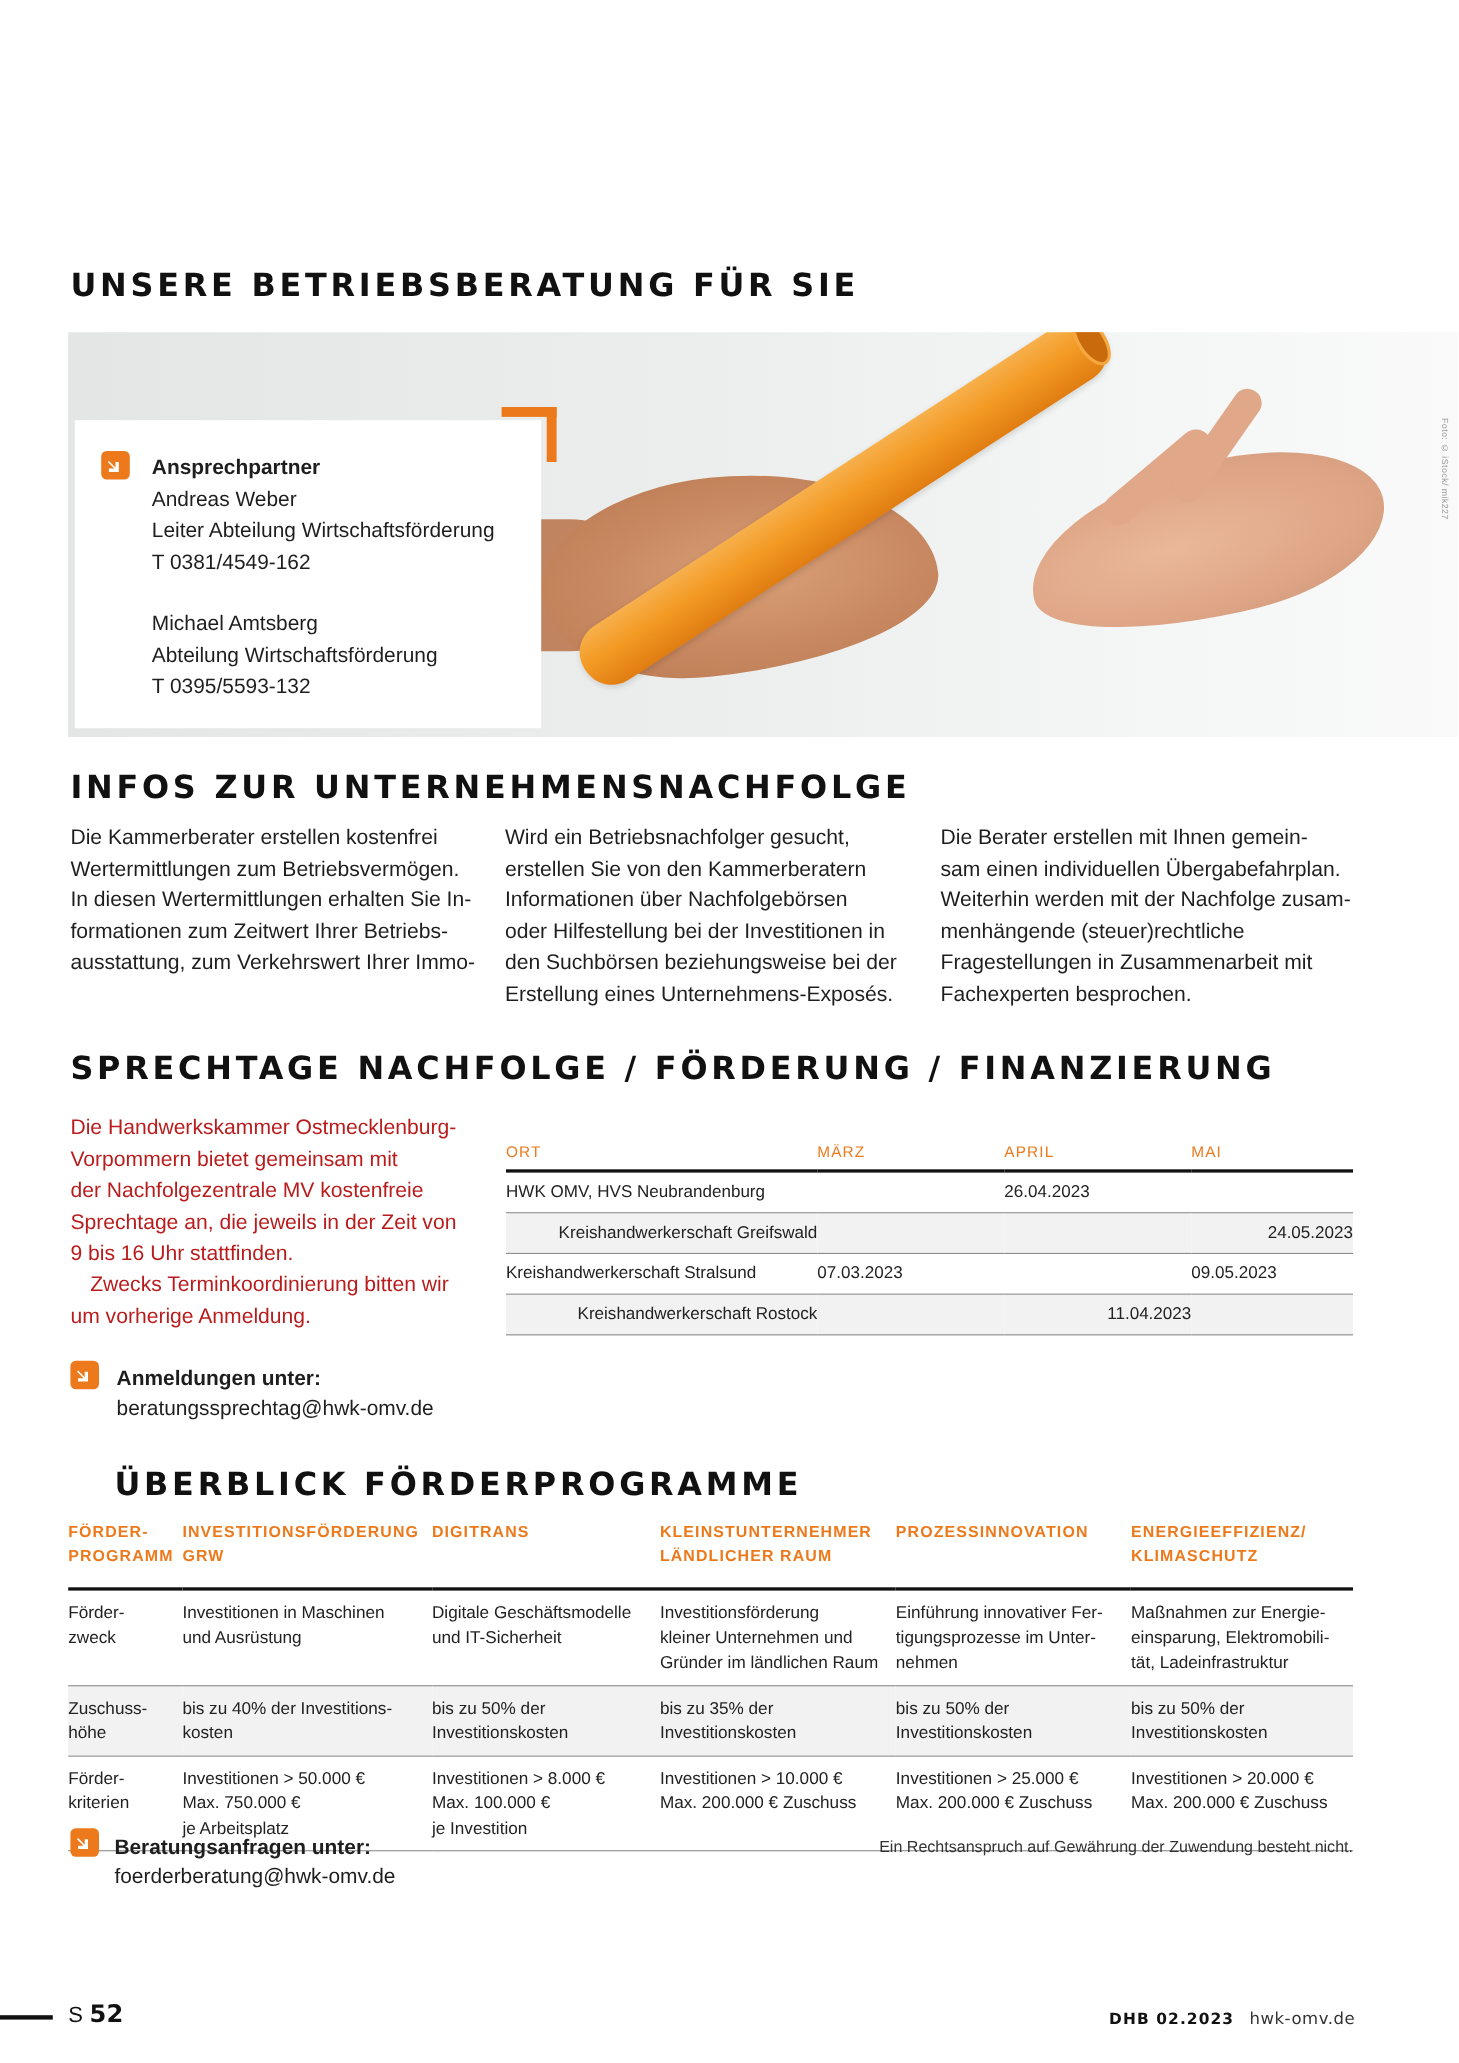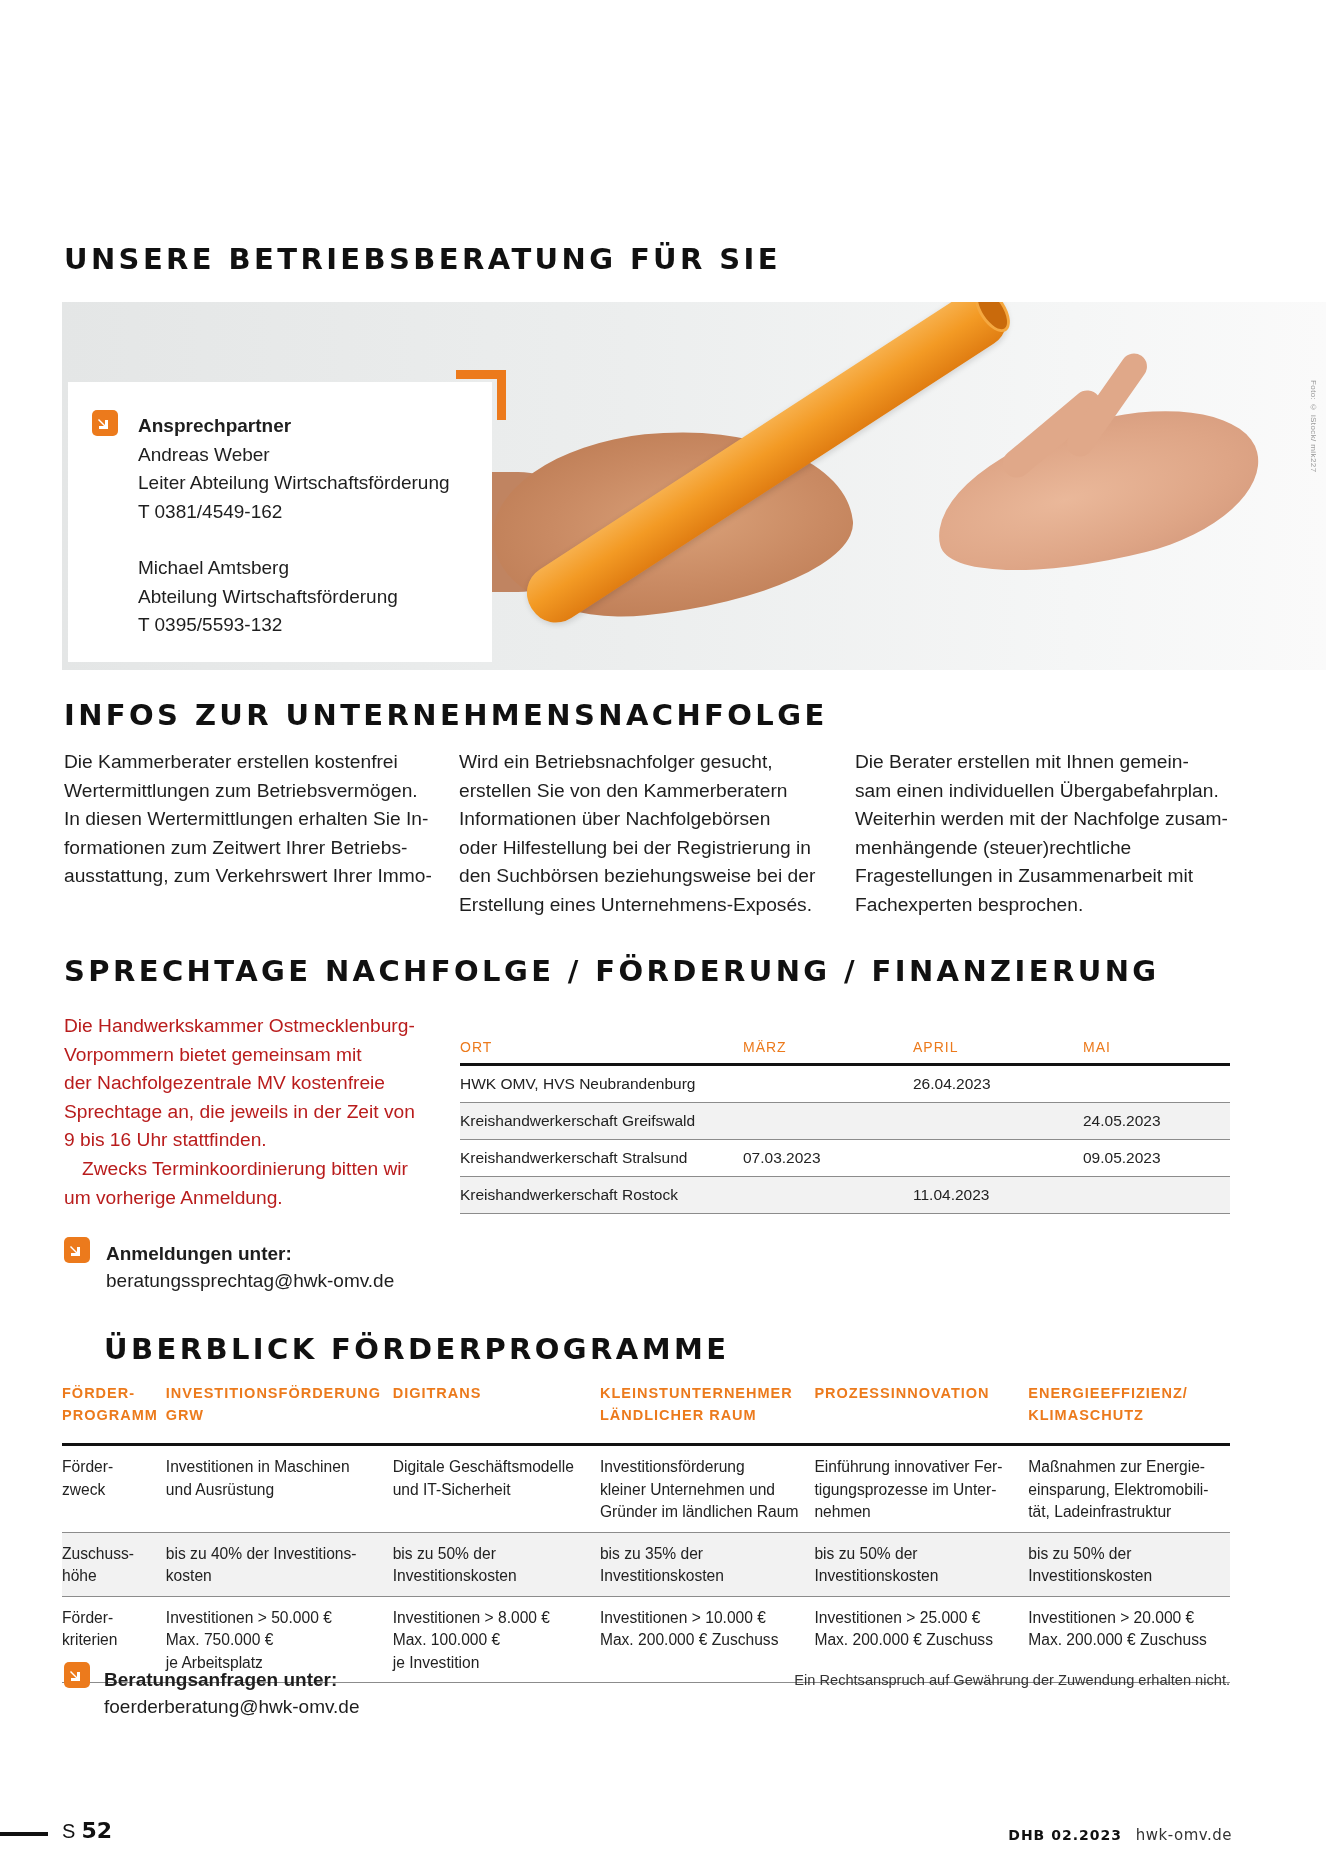--- a/index.html
+++ b/index.html
@@ -29,21 +29,21 @@
   
   .col { position: absolute; top: 748px; width: 380px; font-size: 19.2px; line-height: 28.6px; color: #1e1e1e; }
 
   
   .sprech-text { position: absolute; left: 64px; top: 1012px; width: 360px; font-size: 19.2px; line-height: 28.6px; color: #b91c1c; }
   .indent { padding-left: 18px; }
 
   .sprech-table { position: absolute; left: 460px; top: 1034px; width: 770px; border-collapse: collapse; font-size: 15.5px; }
   .sprech-table th { text-align: left; color: #ec7a1c; font-weight: 400; font-size: 14px; letter-spacing: 1px; padding: 5px 0 8px 0; border-bottom: 3px solid #111; }
   .sprech-table td { padding: 9px 0 9px 0; border-bottom: 1.5px solid #8c8c8c; color: #222; height: 37px; }
-  .sprech-table tr.shade td { background: #f2f2f2; }
+  .sprech-table tr.shade td { background: #f2f2f2; text-align: right; }
 
   .email-block { position: absolute; font-size: 19px; line-height: 27px; color: #1e1e1e; }
   .email-block .bold { font-weight: 700; }
 
   
   .foerder-table { position: absolute; left: 62px; top: 1382px; width: 1168px; border-collapse: collapse; font-size: 15.6px; line-height: 22.5px; }
   .foerder-table th { text-align: left; vertical-align: top; color: #ec7a1c; font-weight: 700; font-size: 14.5px; letter-spacing: 1px; line-height: 21.5px; padding: 1px 8px 17px 0; border-bottom: 3.5px solid #111; }
   .foerder-table td { vertical-align: top; padding: 10px 8px 8px 0; border-bottom: 1.5px solid #8c8c8c; color: #222; }
   .foerder-table tr.shade td { background: #f2f2f2; }
 
@@ -101,21 +101,21 @@
   <div>Die Kammerberater erstellen kostenfrei</div>
   <div>Wertermittlungen zum Betriebsvermögen.</div>
   <div>In diesen Wertermittlungen erhalten Sie In-</div>
   <div>formationen zum Zeitwert Ihrer Betriebs-</div>
   <div>ausstattung, zum Verkehrswert Ihrer Immo-</div>
 </div>
 <div class="col" style="left:459px;">
   <div>Wird ein Betriebsnachfolger gesucht,</div>
   <div>erstellen Sie von den Kammerberatern</div>
   <div>Informationen über Nachfolgebörsen</div>
-  <div>oder Hilfestellung bei der Registrierung in</div>
+  <div>oder Hilfestellung bei der Investitionen in</div>
   <div>den Suchbörsen beziehungsweise bei der</div>
   <div>Erstellung eines Unternehmens-Exposés.</div>
 </div>
 <div class="col" style="left:855px;">
   <div>Die Berater erstellen mit Ihnen gemein-</div>
   <div>sam einen individuellen Übergabefahrplan.</div>
   <div>Weiterhin werden mit der Nachfolge zusam-</div>
   <div>menhängende (steuer)rechtliche</div>
   <div>Fragestellungen in Zusammenarbeit mit</div>
   <div>Fachexperten besprochen.</div>
@@ -313,21 +313,21 @@
 <div class="arrow-icon" style="left:64px;top:1662px;">
   <svg viewBox="0 0 18 18">
       <path d="M3 5 L9 11 L9 6 L12 6 L12 15 L3 15 L3 12 L8 12 L2 6 Z" fill="#fff"></path>
     </svg>
 </div>
 <div class="email-block" style="left:104px;top:1666px;">
   <div class="bold">Beratungsanfragen unter:</div>
   <div>foerderberatung@hwk-omv.de</div>
 </div>
 
-<div class="disclaimer">Ein Rechtsanspruch auf Gewährung der Zuwendung erhalten nicht.</div>
+<div class="disclaimer">Ein Rechtsanspruch auf Gewährung der Zuwendung besteht nicht.</div>
 
 <div class="footer-bar"></div>
 <div class="page-num">
   <span class="s">S</span>
   <span class="n">52</span>
 </div>
 <div class="footer-right">
   <span class="mag">DHB 02.2023</span>
   <span class="url">hwk-omv.de</span>
 </div>

